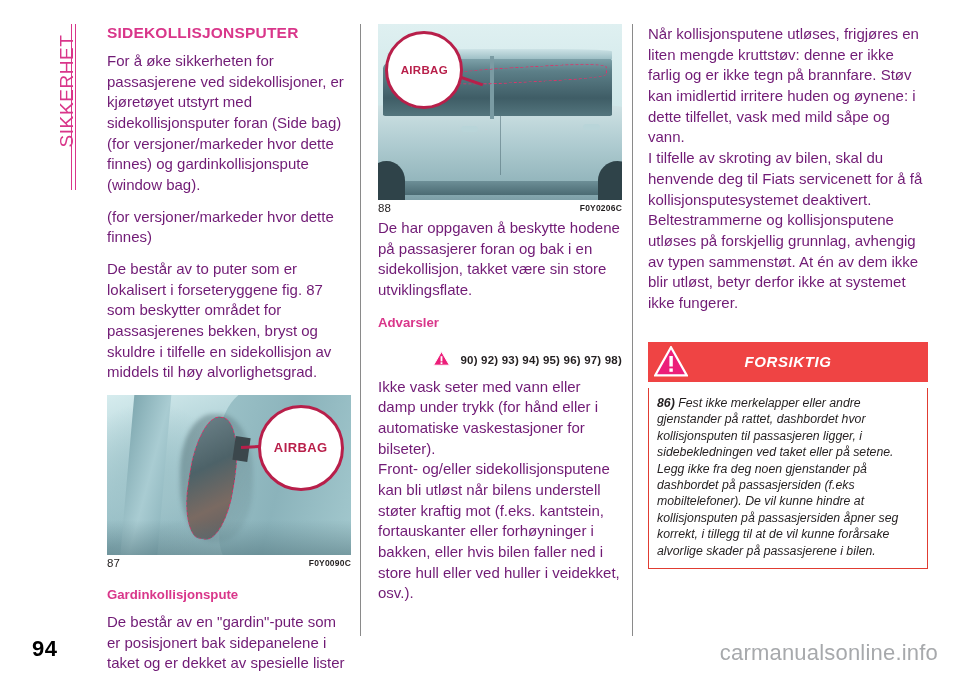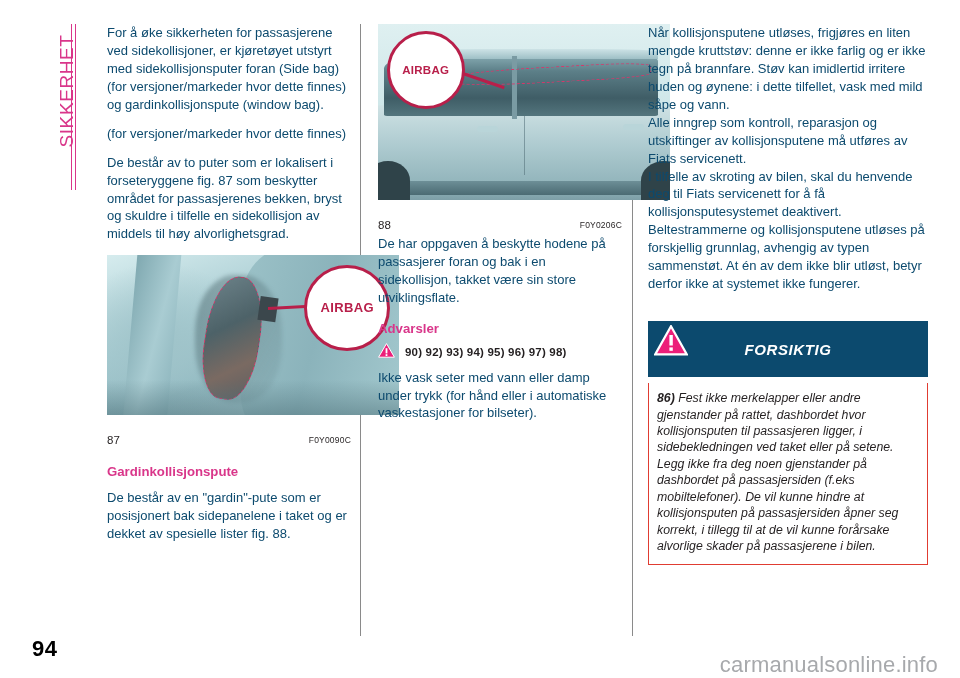--- a/index.html
+++ b/index.html
@@ -86,55 +86,55 @@
   }
   h2.subhead {
     margin: 14px 0 0 0;
     font-size: 13.2px;
     font-weight: bold;
     color: #d9368a;
     line-height: 1.2;
   }
   p.body {
     margin: 0 0 0 0;
-    font-size: 13px;
+    font-size: 15px;
     line-height: 1.38;
-    color: #0c4a6e;
+    color: #701a75;
   }
   p.body + p.body { margin-top: 11px; }
   p.tight { margin-top: 1px; }
 
   
   .figure { margin-top: 12px; }
   .fig-img {
     position: relative;
-    width: 292px;
+    width: 244px;
     height: 0;
     overflow: hidden;
     background: #eab308;
   }
   .fig-87 .fig-img { height: 160px; }
   .fig-88 .fig-img { height: 176px; }
 
   .fig-caption {
     position: relative;
     height: 16px;
-    margin-top: 19px;
+    margin-top: 2px;
   }
   .fig-num {
     position: absolute;
     left: 0; top: 0;
     font-size: 11.5px;
     color: #231f20;
   }
   .fig-code {
     position: absolute;
     right: 0; top: 1px;
     font-size: 8.5px;
-    font-weight: normal;
+    font-weight: bold;
     letter-spacing: 0.2px;
     color: #231f20;
   }
 
   
   .seat-scene {
     position: absolute;
     inset: 0;
     background:
       radial-gradient(ellipse 60% 50% at 78% 30%, #b9d9dd 0%, rgba(185,217,221,0) 70%),
@@ -311,36 +311,37 @@
     background: #b81f4a;
     transform: rotate(19deg);
     transform-origin: left center;
   }
 
   
   .warn-refs {
     display: flex;
     align-items: center;
     gap: 10px;
-    margin-top: 6px;
+    margin-top: 20px;
+    justify-content: flex-end;
   }
   .warn-refs .nums {
     font-size: 11.5px;
     font-weight: bold;
     color: #231f20;
     letter-spacing: 0.2px;
   }
   .tri-icon { flex: 0 0 auto; }
 
   
   .caution { margin-top: 28px; }
   .caution-head {
     position: relative;
-    height: 56px;
-    background: #0c4a6e;
+    height: 40px;
+    background: #ef4444;
     display: flex;
     align-items: center;
   }
   .caution-head .tri-wrap {
     position: absolute;
     left: 6px;
     top: 4px;
   }
   .caution-head .title {
     width: 100%;
@@ -372,21 +373,21 @@
     left: 32px;
     bottom: 16px;
     font-size: 22px;
     font-weight: bold;
     color: #000000;
     letter-spacing: 0.5px;
   }
   .watermark {
     position: absolute;
     right: 22px;
-    bottom: 0;
+    bottom: 12px;
     font-size: 22px;
     color: #a7a9ac;
     letter-spacing: 0.2px;
   }
 </style>
 </head>
 <body>
 
 <div class="page">
 
@@ -394,20 +395,21 @@
     <div class="rule-a"></div>
     <div class="rule-b"></div>
     <div class="vtext">SIKKERHET</div>
   </div>
 
   <div class="col-divider d1"></div>
   <div class="col-divider d2"></div>
 
   <div class="col col1">
 
+    <h1 class="head">SIDEKOLLISJONSPUTER</h1>
 
     <p class="body">For å øke sikkerheten for passasjerene ved sidekollisjoner, er kjøretøyet utstyrt med sidekollisjonsputer foran (Side bag) (for versjoner/markeder hvor dette finnes) og gardinkollisjonspute (window bag).</p>
 
     <p class="body tight">(for versjoner/markeder hvor dette finnes)</p>
 
     <p class="body">De består av to puter som er lokalisert i forseteryggene fig. 87 som beskytter området for passasjerenes bekken, bryst og skuldre i tilfelle en sidekollisjon av middels til høy alvorlighetsgrad.</p>
 
     <div class="figure fig-87">
       <div class="fig-img">
         <div class="seat-scene">
@@ -471,26 +473,26 @@
         <svg width="17" height="15" viewBox="0 0 17 15" aria-hidden="true">
           <polygon points="8.5,0.6 16.4,14.2 0.6,14.2" fill="#ec1e79" stroke="#ffffff" stroke-width="1"></polygon>
           <rect x="7.6" y="5.2" width="1.8" height="5.2" fill="#ffffff"></rect>
           <rect x="7.6" y="11.2" width="1.8" height="1.8" fill="#ffffff"></rect>
         </svg>
       </span>
       <span class="nums">90) 92) 93) 94) 95) 96) 97) 98)</span>
     </div>
 
     <p class="body" style="margin-top:7px;">Ikke vask seter med vann eller damp under trykk (for hånd eller i automatiske vaskestasjoner for bilseter).</p>
+    <p class="body" style="margin-top:0;">Front- og/eller sidekollisjonsputene kan bli utløst når bilens understell støter kraftig mot (f.eks. kantstein, fortauskanter eller forhøyninger i bakken, eller hvis bilen faller ned i store hull eller ved huller i veidekket, osv.).</p>
   </div>
 
   <div class="col col3">
 
     <p class="body">Når kollisjonsputene utløses, frigjøres en liten mengde kruttstøv: denne er ikke farlig og er ikke tegn på brannfare. Støv kan imidlertid irritere huden og øynene: i dette tilfellet, vask med mild såpe og vann.</p>
-    <p class="body" style="margin-top:0;">Alle inngrep som kontroll, reparasjon og utskiftinger av kollisjonsputene må utføres av Fiats servicenett.</p>
     <p class="body" style="margin-top:0;">I tilfelle av skroting av bilen, skal du henvende deg til Fiats servicenett for å få kollisjonsputesystemet deaktivert.</p>
     <p class="body" style="margin-top:0;">Beltestrammerne og kollisjonsputene utløses på forskjellig grunnlag, avhengig av typen sammenstøt. At én av dem ikke blir utløst, betyr derfor ikke at systemet ikke fungerer.</p>
 
     <div class="caution">
       <div class="caution-head">
         <span class="tri-wrap">
           <svg width="34" height="31" viewBox="0 0 34 31" aria-hidden="true">
             <polygon points="17,1.2 32.8,29.4 1.2,29.4" fill="#ec1e79" stroke="#ffffff" stroke-width="2.2"></polygon>
             <rect x="15.4" y="10" width="3.4" height="10.5" fill="#ffffff"></rect>
             <rect x="15.4" y="22.4" width="3.4" height="3.4" fill="#ffffff"></rect>

